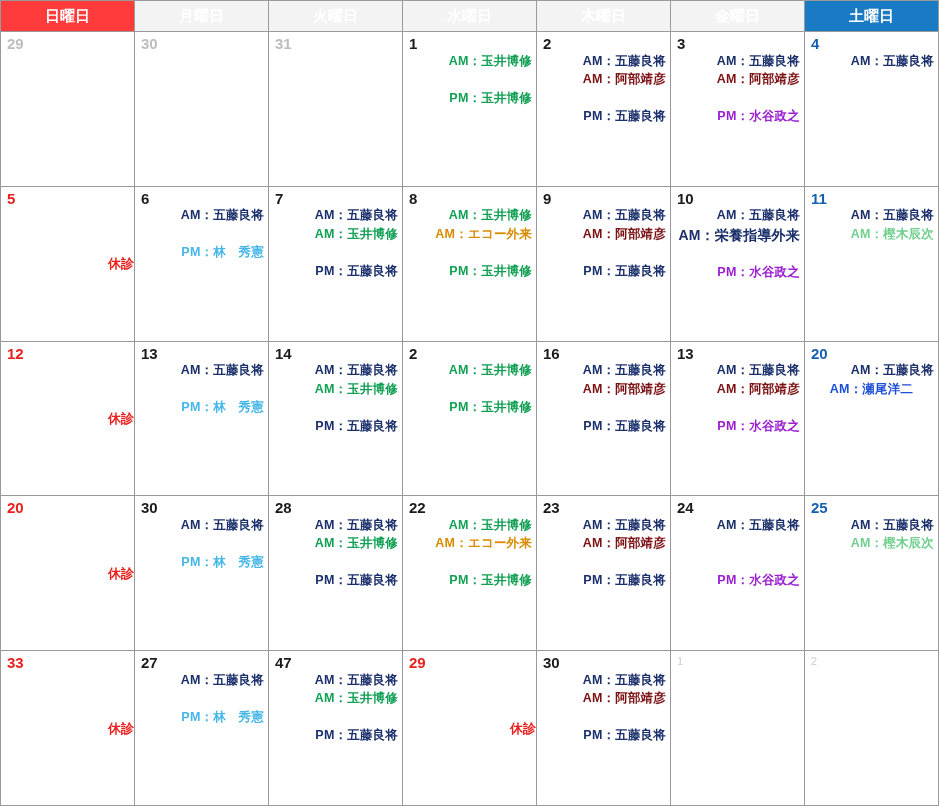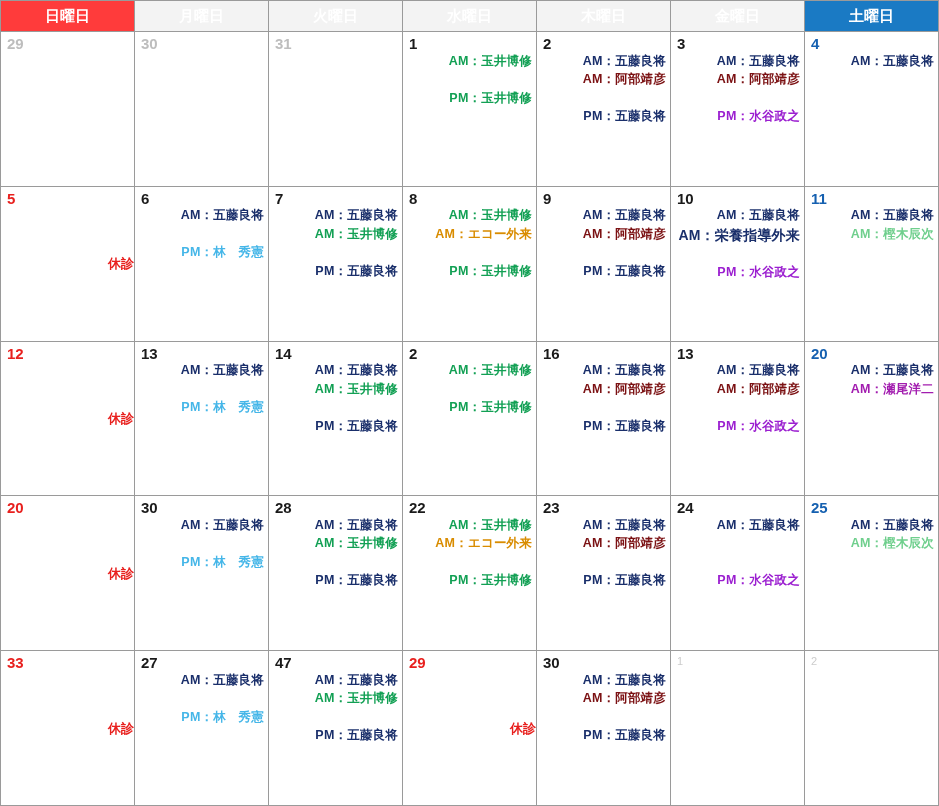--- a/index.html
+++ b/index.html
@@ -237,21 +237,21 @@
             <div class="entry" style="color: rgb(26, 47, 107);">AM：五藤良将</div>
             <div class="entry" style="color: rgb(123, 17, 19);">AM：阿部靖彦</div>
             <div class="entry spacer" style="color: rgb(0, 0, 0);">&nbsp;</div>
             <div class="entry" style="color: rgb(155, 31, 208);">PM：水谷政之</div>
           </div>
         </td>
         <td class="day">
           <div class="daynum sat">20</div>
           <div class="entries">
             <div class="entry" style="color: rgb(26, 47, 107);">AM：五藤良将</div>
-            <div class="entry" style="color: #a21caf;">AM：瀬尾洋二</div>
+            <div class="entry" style="color: #1d4ed8; text-align: center;">AM：瀬尾洋二</div>
           </div>
         </td>
       </tr>
       <tr>
         <td class="day">
           <div class="daynum sun">20</div>
           <div class="closed">休診</div>
         </td>
         <td class="day">
           <div class="daynum wk">30</div>

